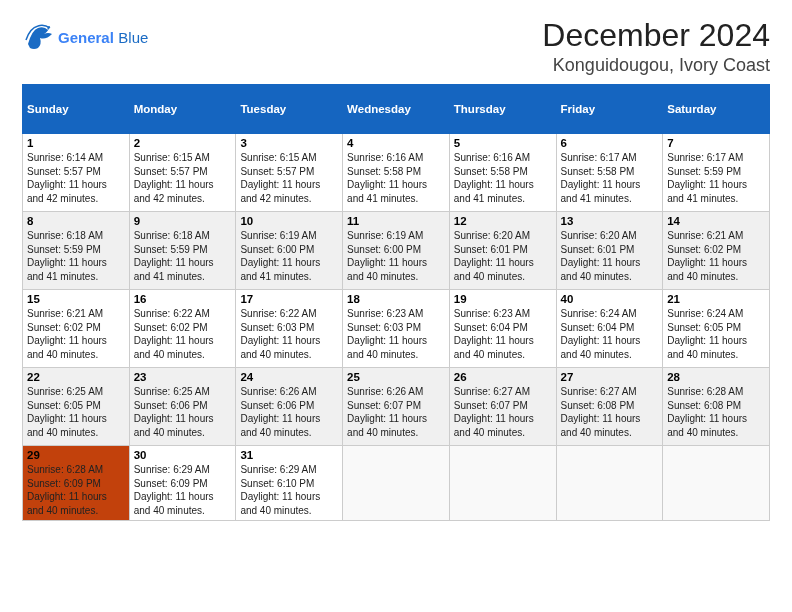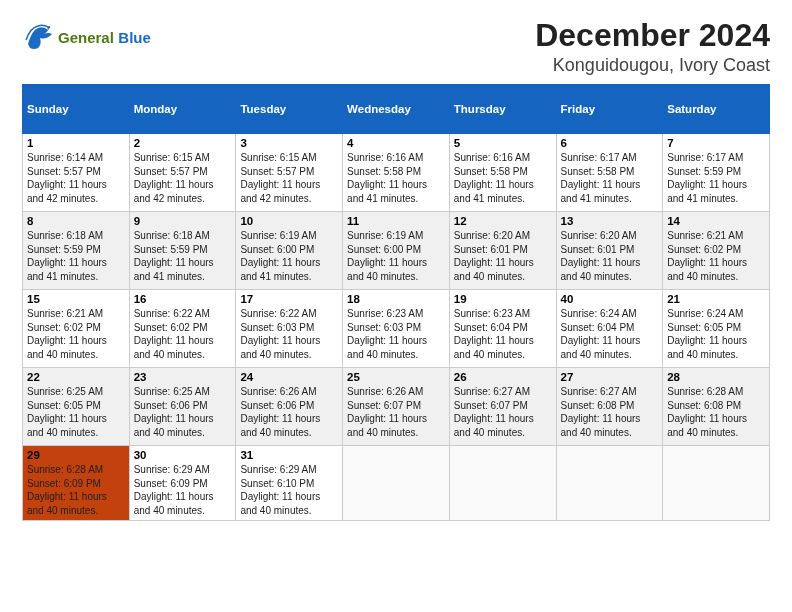--- a/index.html
+++ b/index.html
@@ -24,21 +24,21 @@
     }
     .logo-area {
       display: flex;
       flex-direction: column;
     }
     .title-area {
       text-align: right;
     }
     .month-title {
       font-size: 32px;
-      font-weight: bold;
+      font-weight: normal;
       color: #222;
       line-height: 1.1;
     }
     .location {
       font-size: 18px;
       color: #444;
       margin-top: 2px;
     }
     .calendar {
       width: 100%;
@@ -91,22 +91,22 @@
 
 <div class="page">
   <div class="header">
     <div class="logo-area">
     <div style="display:flex;align-items:center;gap:4px;">
       <svg width="32" height="32" viewBox="0 0 32 32">
         <path d="M6 22 Q10 8 16 6 Q22 4 26 8 Q24 4 28 4 Q26 10 22 12 Q26 10 30 12 Q24 18 18 16 Q20 22 16 26 Q12 28 8 26 Z" fill="#1a6bc4"></path>
         <path d="M4 18 Q8 6 16 4 Q22 2 28 6" fill="none" stroke="#1a6bc4" stroke-width="1.5"></path>
       </svg>
       <div>
-        <span style="font-size:15px;font-weight:bold;color:#4d7c0f;line-height:1.1;">General</span>
-        <span style="font-size:15px;font-weight:bold;color:#1a6bc4;line-height:1.1;">Blue</span>
+        <span style="font-size:15px;font-weight:bold;color:#3b82f6;line-height:1.1;">General</span>
+        <span style="font-size:15px;font-weight:normal;color:#1a6bc4;line-height:1.1;">Blue</span>
       </div>
     </div>
   </div>
     <div class="title-area">
       <div class="month-title">December 2024</div>
       <div class="location">Konguidougou, Ivory Coast</div>
     </div>
   </div>
 
   <table class="calendar">

